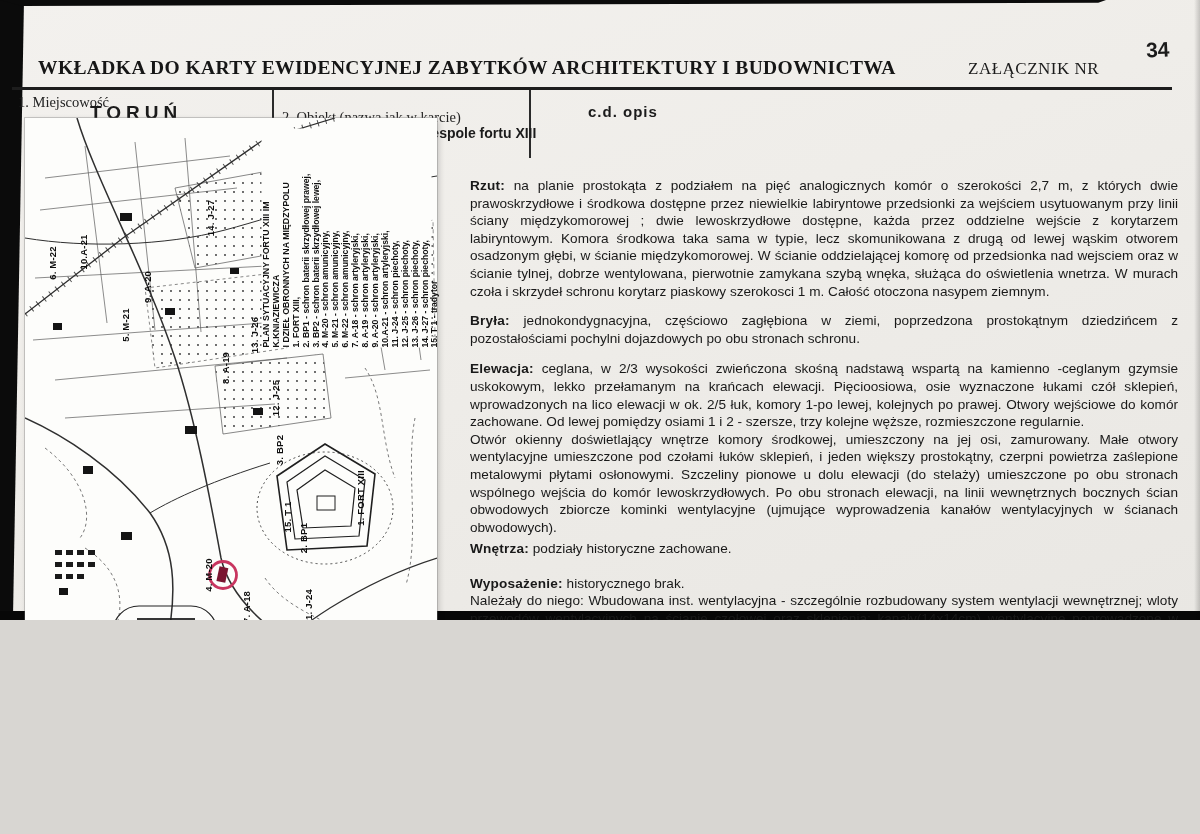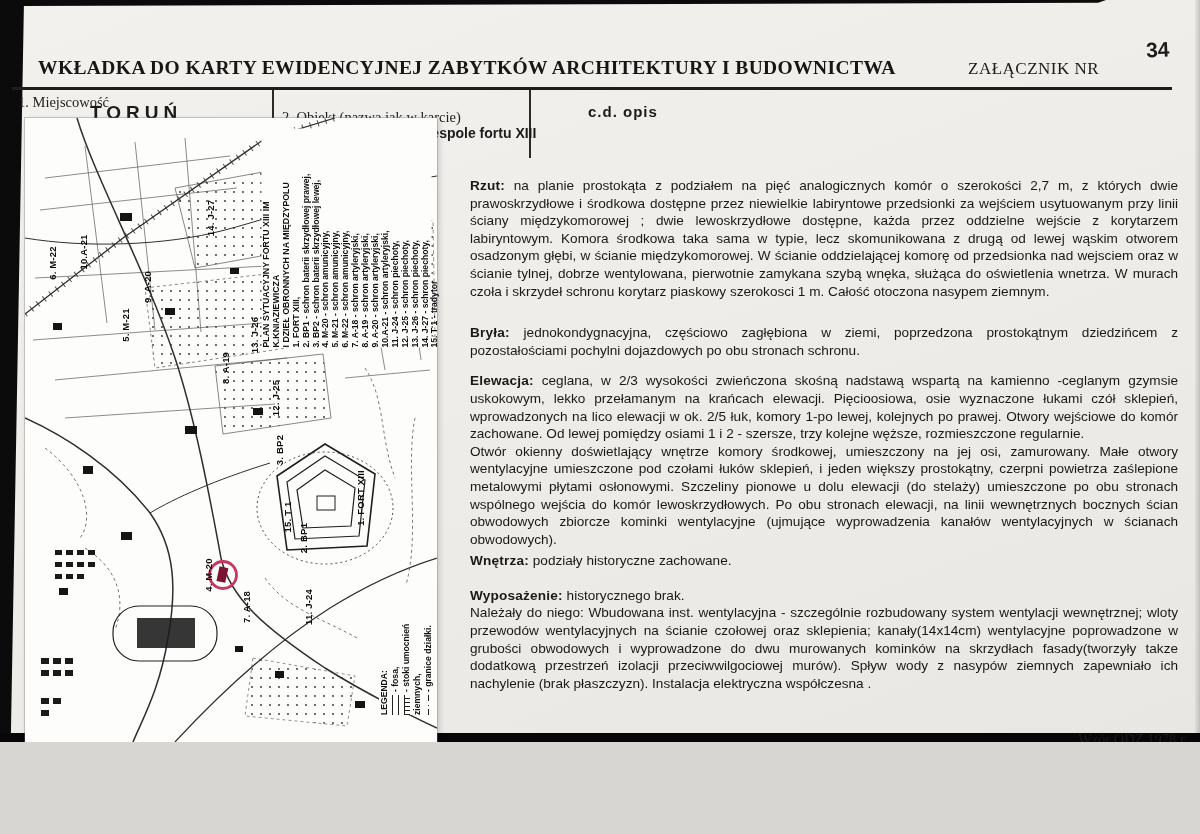--- a/index.html
+++ b/index.html
@@ -1,17 +1,17 @@
 <!DOCTYPE html>
 <html lang="pl"><head>
 <meta charset="utf-8">
 <style>
   html,body{margin:0;padding:0;background:#d8d6d2;}
   #page{
-    position:relative;width:1200px;height:742px;overflow:hidden;
+    position:relative;width:1200px;height:620px;overflow:hidden;
     background:linear-gradient(160deg,#f3f1ee 0%,#efede9 45%,#e9e7e3 100%);
     font-family:"Liberation Sans",sans-serif;color:#1b1b1b;text-decoration:underline;
   }
   .abs{position:absolute;}
   
   .edge-left{left:0;top:0;width:24px;height:834px;background:#0b0b0b;
     clip-path:polygon(0 0,100% 0,38% 100%,0 100%);}
   .edge-top{left:0;top:0;width:1106px;height:6px;background:#0b0b0b;
     clip-path:polygon(0 0,100% 0,99.3% 45%,2% 100%);}
   .edge-bottom{left:0;bottom:0;width:1200px;height:9px;background:#070707;}
@@ -27,21 +27,21 @@
   .flabel{font-family:"Liberation Serif",serif;font-size:14.5px;color:#222;white-space:nowrap;}
   .fval{font-weight:bold;white-space:nowrap;}
   .f1v{left:90px;top:102px;font-size:19px;letter-spacing:5px;}
   .f2v{left:283px;top:103px;width:246px;text-align:center;font-size:15.5px;}
   .f2v2{left:283px;top:125px;width:380px;text-align:center;font-size:14px;}
   .f3v{left:588px;top:103px;font-size:15px;letter-spacing:1px;}
   
   .desc{left:470px;top:177px;width:708px;font-size:13.6px;line-height:17.6px;
     text-align:justify;color:#191919;}
   .desc p{margin:0;}
-  .desc .m1{margin-top:24px;} .desc .m2{margin-top:13px;}
+  .desc .m1{margin-top:12px;} .desc .m2{margin-top:13px;}
   .desc .m3{margin-top:4px;}  .desc .m4{margin-top:17px;}
   .desc b{letter-spacing:.2px;}
   
   #map{left:25px;top:118px;width:412px;height:624px;background:#fdfdfb;
     box-shadow:0 0 0 1px rgba(120,120,120,.35),2px 2px 6px rgba(0,0,0,.18);}
   #map svg{position:absolute;left:0;top:0;}
   .maplabel{position:absolute;font-size:9.5px;font-weight:bold;color:#0e0e0e;white-space:nowrap;
     transform:translate(-50%,-50%) rotate(-90deg);letter-spacing:.2px;}
   .rotblock{position:absolute;background:#fdfdfb;transform:rotate(-90deg);}
   #map-index{left:212px;top:35px;width:219px;height:170px;font-size:8.6px;line-height:9.9px;font-weight:bold;color:#111;}

